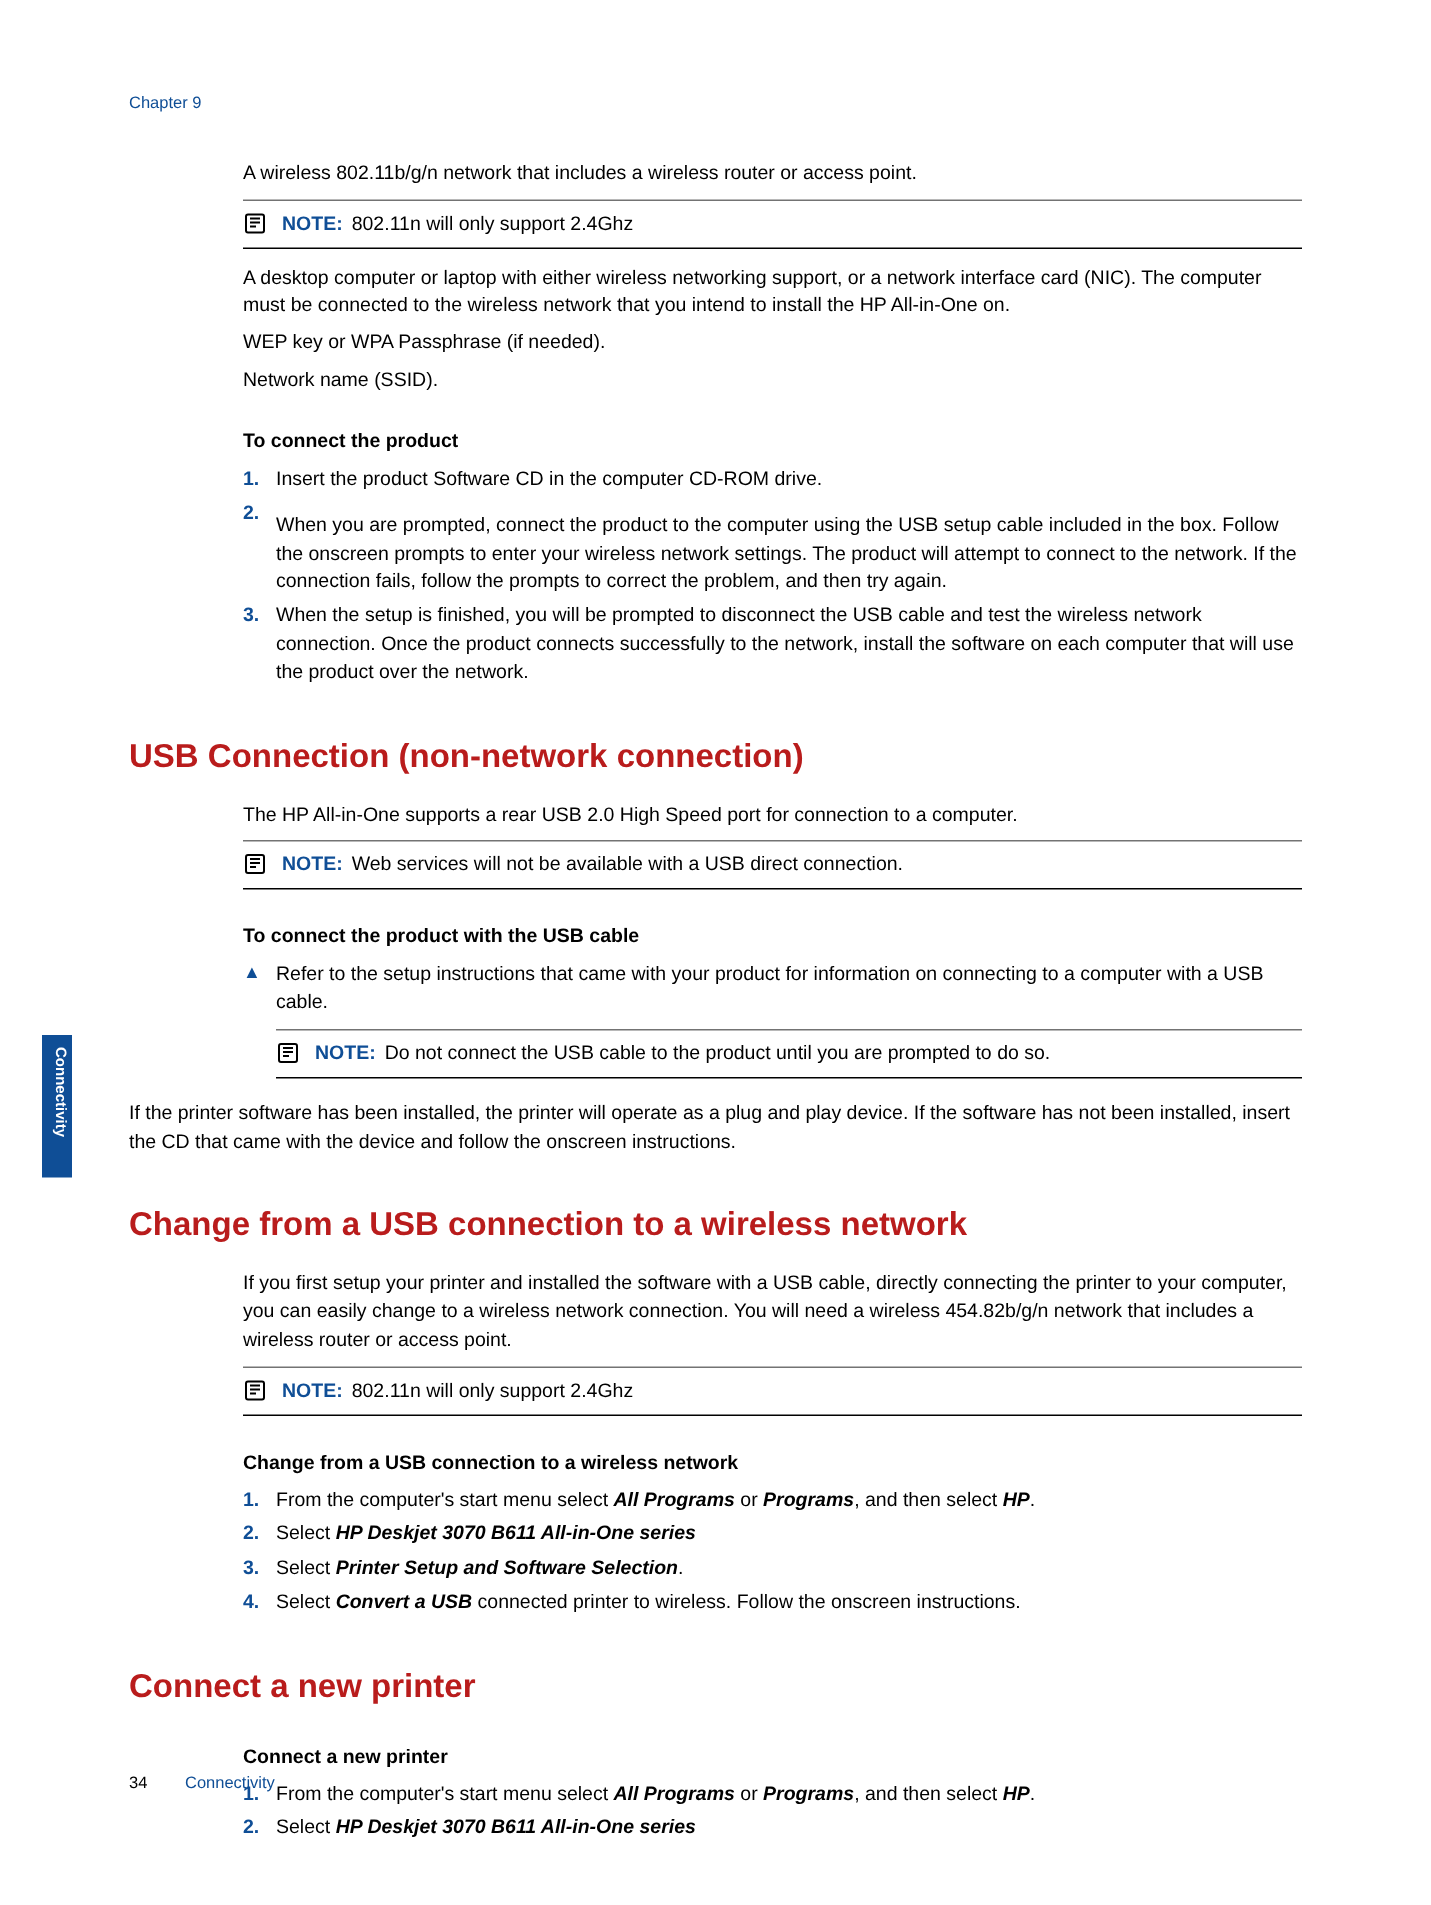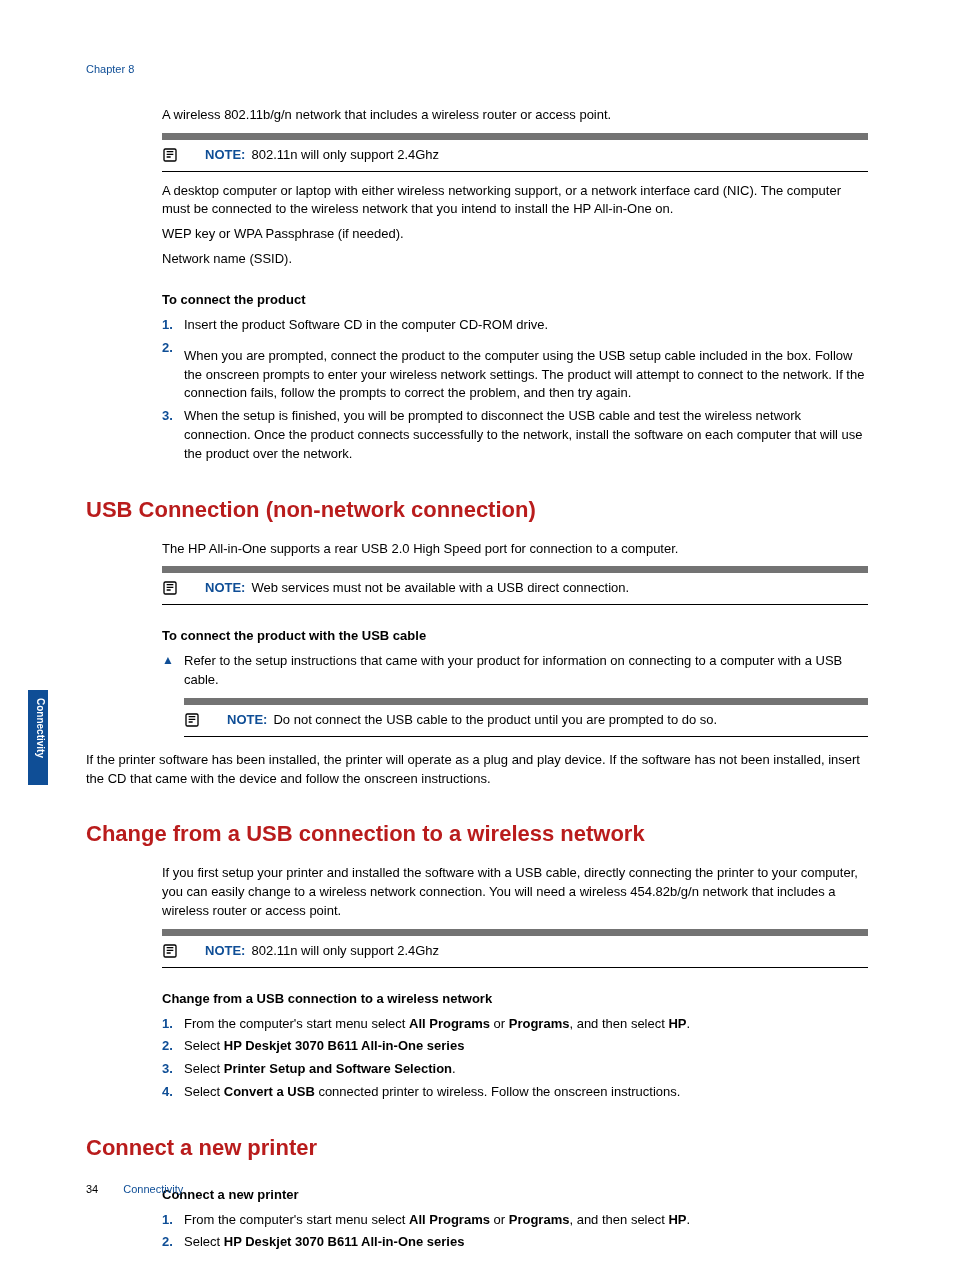--- a/index.html
+++ b/index.html
@@ -35,27 +35,27 @@
   }
   .chapter {
     color: #0f4e96;
     font-size: 11px;
   }
   .content {
     margin-left: 76px;
     margin-top: 28px;
   }
   .note-box {
-    border-top: 7px solid #737373;
+    border-top: 1px solid #737373;
     border-bottom: 1px solid #000;
     padding: 6px 0 6px 0;
     margin: 8px 0 10px 0;
     display: flex;
     align-items: flex-start;
-    gap: 27px;
+    gap: 10px;
   }
   .note-icon {
     flex-shrink: 0;
     width: 16px;
     height: 16px;
     margin-top: 1px;
   }
   .note-label {
     color: #0f4e96;
     font-weight: bold;
@@ -82,32 +82,32 @@
   }
   .footer {
     position: absolute;
     bottom: 72px;
     left: 86px;
     font-size: 11px;
     text-align: center;
   }
   .footer .num { color: #000; margin-right: 22px; }
   .footer .sec { color: #0f4e96; }
-  .bold { font-weight: bold; }
+  .bold { font-weight: bold; font-style: italic; }
   .note-indent { margin-left: 22px; margin-top: 8px; text-align: center; }
 </style>
 </head>
 <body>
 
 <div class="side-tab">
   <div class="side-tab-text">Connectivity</div>
 </div>
 
 <div class="page">
-  <div class="chapter">Chapter 8</div>
+  <div class="chapter">Chapter 9</div>
 
   <div class="content">
 
     <div class="para">A wireless 802.11b/g/n network that includes a wireless router or access point.</div>
 
     <div class="note-box">
       <svg class="note-icon" viewBox="0 0 24 24">
           <rect x="3" y="3" width="18" height="18" rx="2" fill="none" stroke="#000" stroke-width="2"></rect>
           <path d="M7 7h10M7 11h10M7 15h6" stroke="#000" stroke-width="2"></path>
         </svg>
@@ -137,21 +137,21 @@
     </div>
 
     <h1>USB Connection (non-network connection)</h1>
     <div class="para">The HP All-in-One supports a rear USB 2.0 High Speed port for connection to a computer.</div>
 
     <div class="note-box">
       <svg class="note-icon" viewBox="0 0 24 24">
           <rect x="3" y="3" width="18" height="18" rx="2" fill="none" stroke="#000" stroke-width="2"></rect>
           <path d="M7 7h10M7 11h10M7 15h6" stroke="#000" stroke-width="2"></path>
         </svg>
-      <div><span class="note-label">NOTE:</span><span>Web services must not be available with a USB direct connection.</span></div>
+      <div><span class="note-label">NOTE:</span><span>Web services will not be available with a USB direct connection.</span></div>
     </div>
 
     <div class="sub-heading">To connect the product with the USB cable</div>
     <div class="triangle-item">
       <div class="triangle">▲</div>
       <div class="ol-body">Refer to the setup instructions that came with your product for information on connecting to a computer with a USB cable.</div>
     </div>
 
     <div class="note-box note-indent">
       <svg class="note-icon" viewBox="0 0 24 24">

